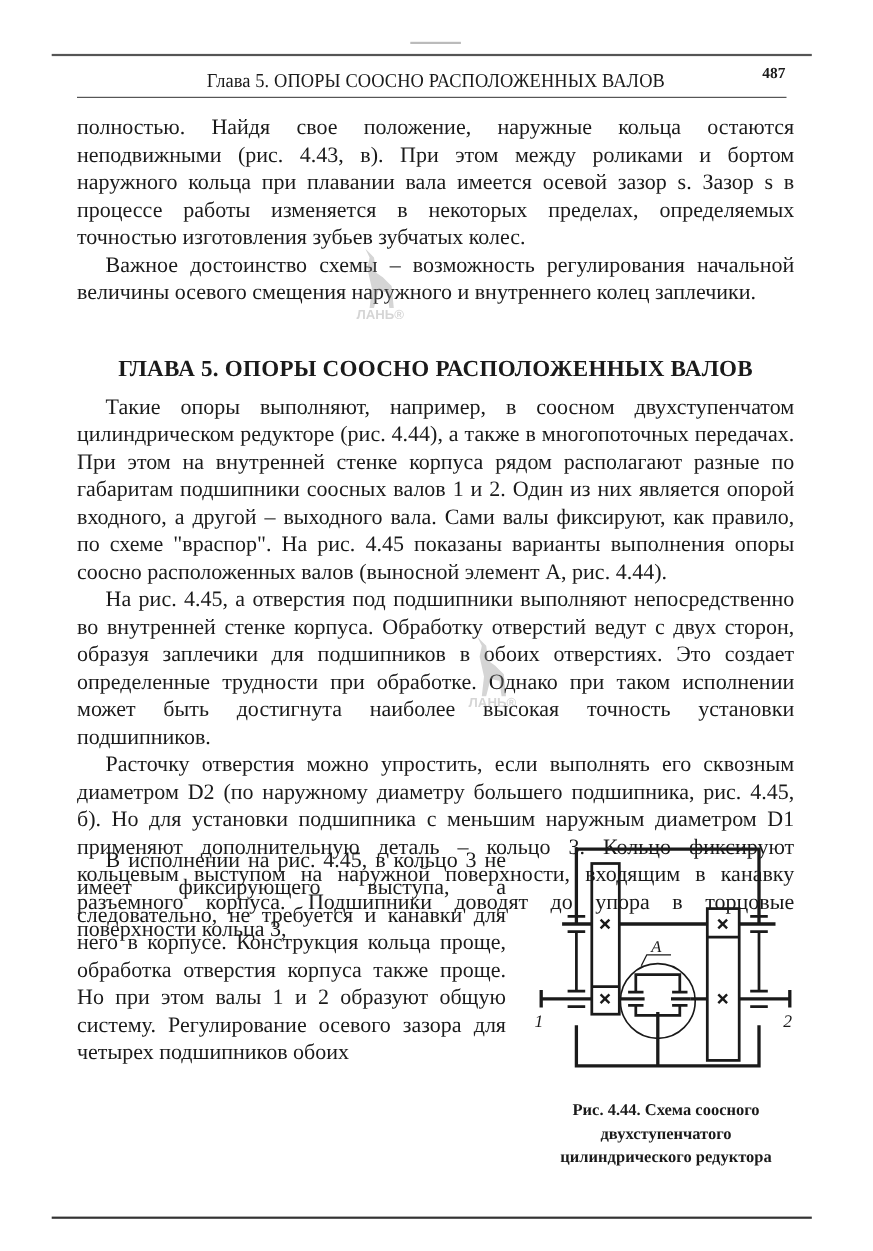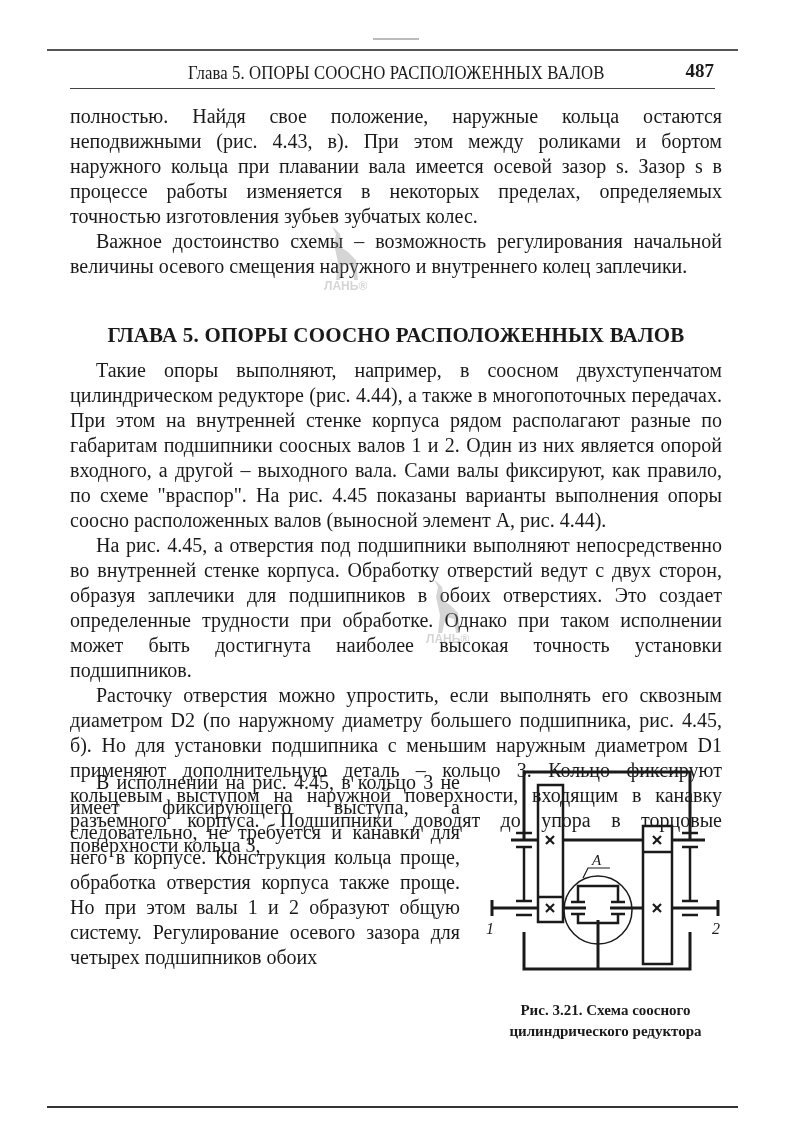--- a/index.html
+++ b/index.html
@@ -2,21 +2,21 @@
 <html><head>
 <meta charset="utf-8">
 <style>
   html, body { margin:0; padding:0; background:#fff; }
   body { width:794px; height:1137px; position:relative; overflow:hidden;
          font-family:"Liberation Serif","DejaVu Serif",serif; color:#1a1a1a; }
   .rule-top { position:absolute; left:47px; width:691px; top:49px; height:0; border-top:2px solid #555; }
   .tiny { position:absolute; left:373px; top:38px; width:46px; height:2px; background:#bbb; }
   .running { position:absolute; left:0; top:60px; width:794px; height:30px; }
   .running .title { position:absolute; left:188px; top:3px; font-size:18px; letter-spacing:0.1px; transform:scaleX(0.93); transform-origin:left; white-space:nowrap; }
-  .running .pageno { position:absolute; right:80px; top:0; font-size:19px; font-weight:bold; }
+  .running .pageno { position:absolute; right:80px; top:0; font-size:14px; font-weight:bold; }
   .rule-head { position:absolute; left:70px; width:645px; top:88px; height:0; border-top:1.5px solid #444; }
   .rule-bottom { position:absolute; left:47px; width:691px; top:1106px; height:0; border-top:2px solid #333; }
   p.txt { margin:0; font-size:20px; line-height:25px; text-align:justify; }
   .block { position:absolute; left:70px; width:652px; }
   .ind { text-indent:26px; }
   h2.chap { position:absolute; left:70px; width:652px; top:323px; margin:0; text-align:center;
             font-size:21px; font-weight:bold; letter-spacing:0.2px; }
   .narrow { position:absolute; left:70px; width:390px; }
   .fig { position:absolute; left:478px; top:762px; width:255px; height:225px; }
   .caption { position:absolute; left:478px; top:1000px; width:255px; text-align:center;
@@ -125,17 +125,18 @@
       <line x1="175" y1="142" x2="183" y2="150"></line>
         <line x1="183" y1="142" x2="175" y2="150"></line>
     </g>
     <text x="114" y="103" font-size="15" font-style="italic" fill="#1a1a1a" font-family="Liberation Serif, serif">A</text>
     <text x="8" y="172" font-size="16" font-style="italic" fill="#1a1a1a" font-family="Liberation Serif, serif">1</text>
     <text x="234" y="172" font-size="16" font-style="italic" fill="#1a1a1a" font-family="Liberation Serif, serif">2</text>
   </svg>
 </div>
 
 <div class="caption">
-  <div>Рис. 3.21. Схема соосного</div>
+  <div>Рис. 4.44. Схема соосного</div>
+  <div>двухступенчатого</div>
   <div>цилиндрического редуктора</div>
 </div>
 
 <div class="rule-bottom"></div>
 
 </body></html>

